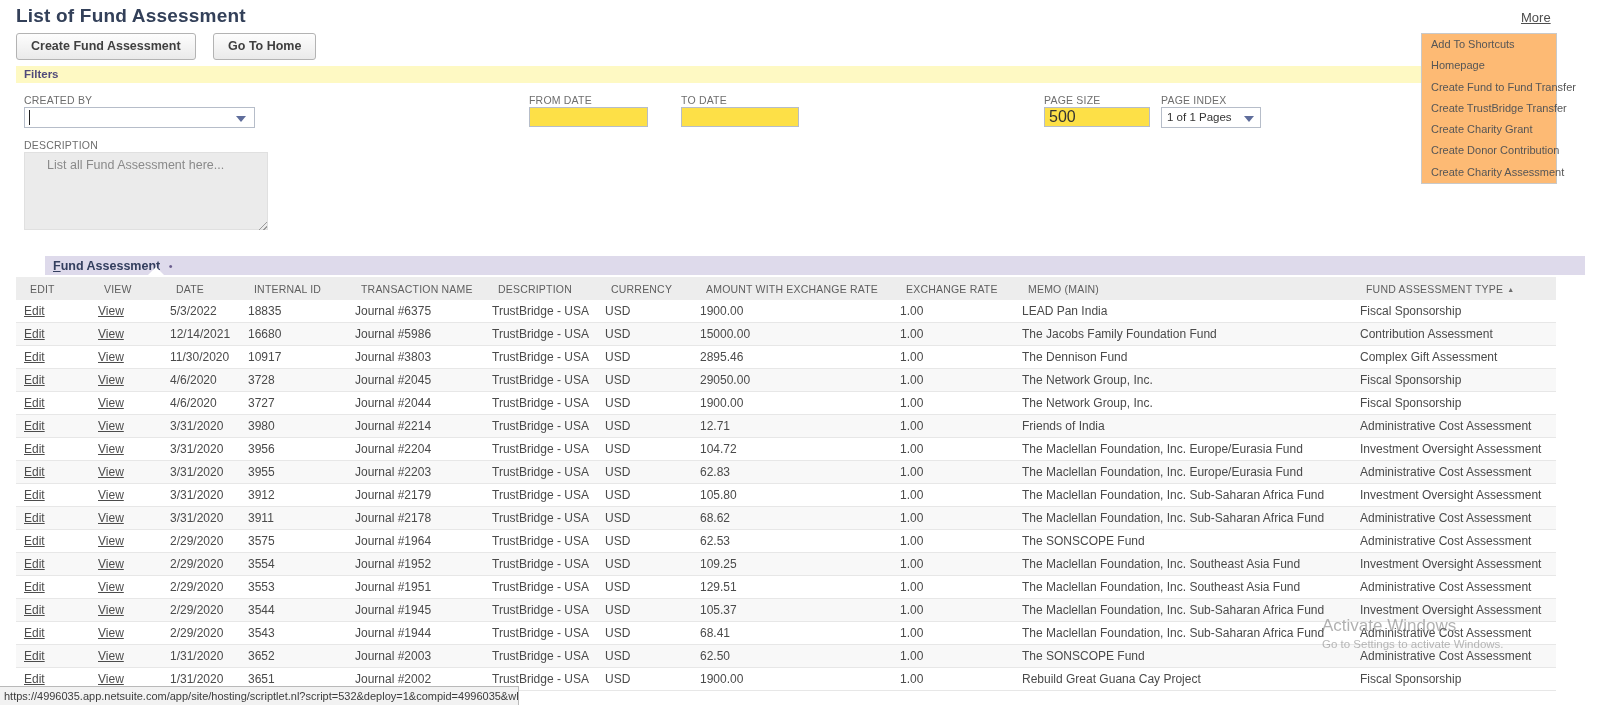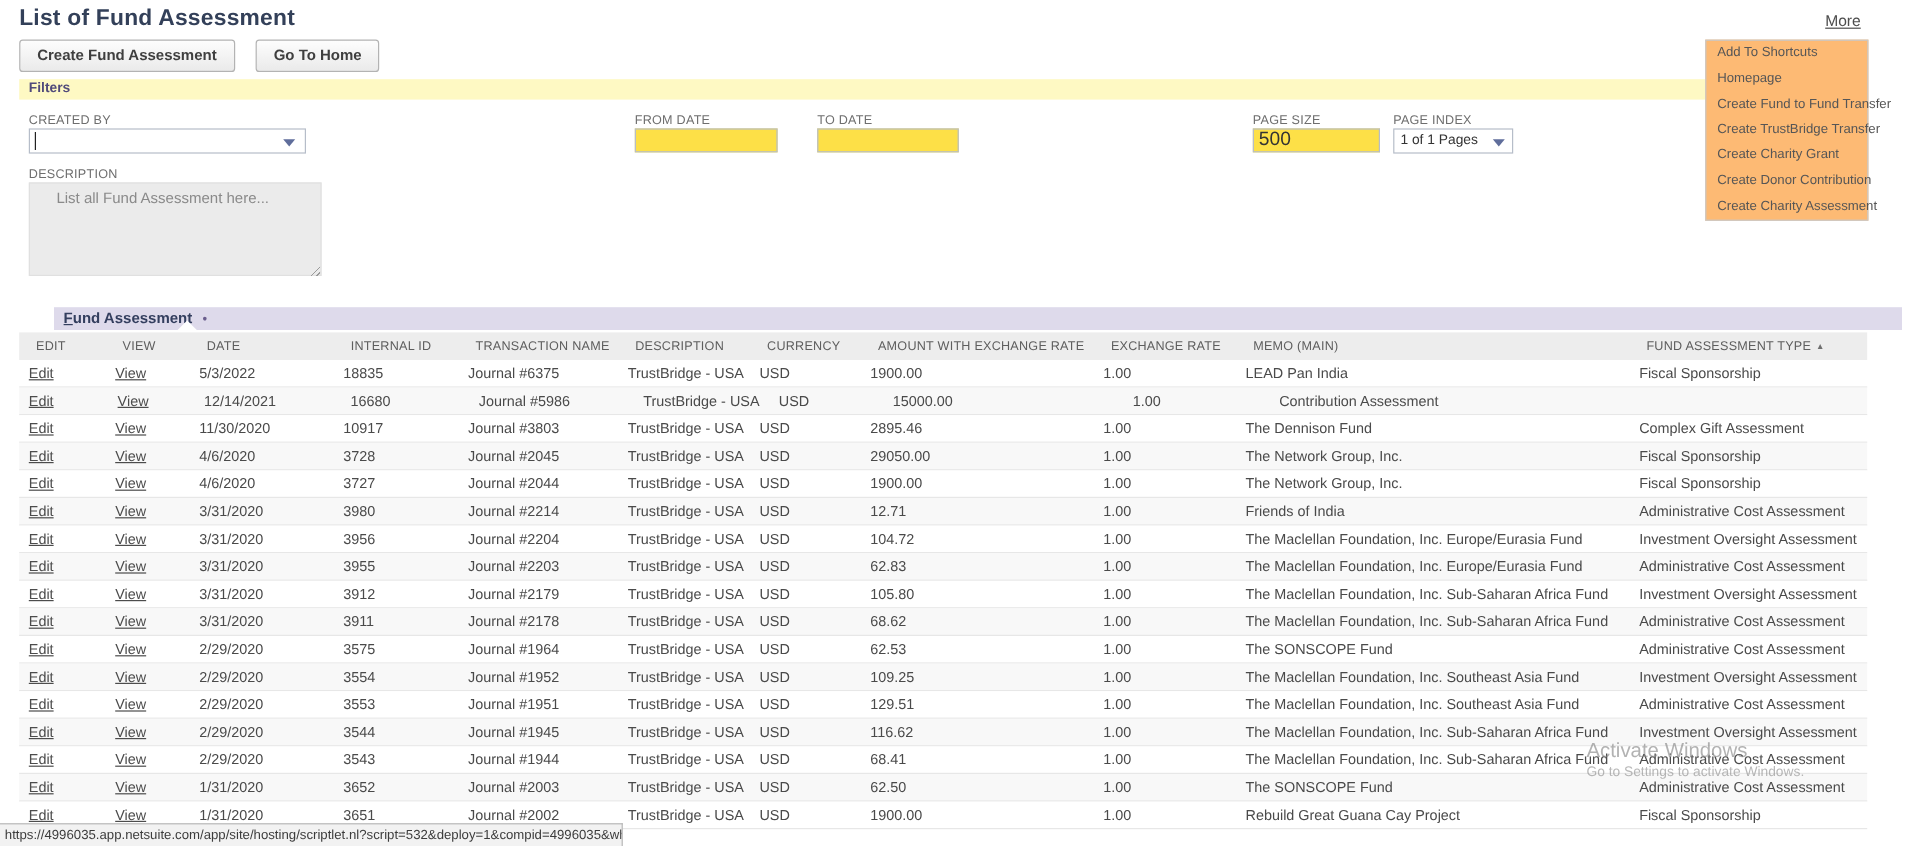--- a/index.html
+++ b/index.html
@@ -57,21 +57,21 @@
     border-right:8px solid transparent; border-bottom:8px solid #fff; z-index:5; }
 
   #grid { left:16px; top:277px; width:1540px; }
   .t-head { display:flex; height:23px; background:#ededed; }
   .t-head .cell { font-size:10.5px; color:#5e5e5e; letter-spacing:.2px; padding-top:6px; padding-left:14px; white-space:nowrap; overflow:hidden; }
   .t-head .cell.first { padding-left:14px; }
   .sort-arrow { font-size:7px; color:#6e6e6e; margin-left:4px; vertical-align:1px; }
   .t-row { display:flex; height:23px; border-bottom:1px solid #e7e7e7; background:#fff; }
   .t-row.alt { background:#f8f8f8; }
   .t-row .cell { font-size:12px; color:#4a4a4a; padding-top:4px; padding-left:8px; white-space:nowrap; overflow:hidden; }
-  .cell.c0 { width:74px; } .cell.c1 { width:72px; } .cell.c2 { width:78px; } .cell.c3 { width:107px;margin-left:44px; }
+  .cell.c0 { width:74px; } .cell.c1 { width:72px; } .cell.c2 { width:78px; } .cell.c3 { width:107px; }
   .cell.c4 { width:137px; } .cell.c5 { width:113px; } .cell.c6 { width:95px; } .cell.c7 { width:200px; }
   .cell.c8 { width:122px; } .cell.c9 { width:338px; } .cell.c10 { width:204px; }
   .row-link { color:#4c4c4c; text-decoration:underline; cursor:pointer; }
 
   
   #watermark { left:1322px; top:616px; z-index:40; pointer-events:none; }
   #watermark .w1 { font-size:17px; color:rgba(130,130,130,.62); }
   #watermark .w2 { font-size:11.5px; color:rgba(140,140,140,.62); margin-top:2px; }
 
   
@@ -166,20 +166,21 @@
       <div class="t-row alt">
         <div class="cell c0"><a class="row-link">Edit</a></div>
         <div class="cell c1"><a class="row-link">View</a></div>
         <div class="cell c2"><span>12/14/2021</span></div>
         <div class="cell c3"><span>16680</span></div>
         <div class="cell c4"><span>Journal #5986</span></div>
         <div class="cell c5"><span>TrustBridge - USA</span></div>
         <div class="cell c6"><span>USD</span></div>
         <div class="cell c7"><span>15000.00</span></div>
         <div class="cell c8"><span>1.00</span></div>
+        <div class="cell c9"><span>The Jacobs Family Foundation Fund</span></div>
         <div class="cell c10"><span>Contribution Assessment</span></div>
       </div>
       <div class="t-row">
         <div class="cell c0"><a class="row-link">Edit</a></div>
         <div class="cell c1"><a class="row-link">View</a></div>
         <div class="cell c2"><span>11/30/2020</span></div>
         <div class="cell c3"><span>10917</span></div>
         <div class="cell c4"><span>Journal #3803</span></div>
         <div class="cell c5"><span>TrustBridge - USA</span></div>
         <div class="cell c6"><span>USD</span></div>
@@ -319,21 +320,21 @@
         <div class="cell c10"><span>Administrative Cost Assessment</span></div>
       </div>
       <div class="t-row alt">
         <div class="cell c0"><a class="row-link">Edit</a></div>
         <div class="cell c1"><a class="row-link">View</a></div>
         <div class="cell c2"><span>2/29/2020</span></div>
         <div class="cell c3"><span>3544</span></div>
         <div class="cell c4"><span>Journal #1945</span></div>
         <div class="cell c5"><span>TrustBridge - USA</span></div>
         <div class="cell c6"><span>USD</span></div>
-        <div class="cell c7"><span>116.62</span></div>
+        <div class="cell c7"><span>105.37</span></div>
         <div class="cell c8"><span>1.00</span></div>
         <div class="cell c9"><span>The Maclellan Foundation, Inc. Sub-Saharan Africa Fund</span></div>
         <div class="cell c10"><span>Investment Oversight Assessment</span></div>
       </div>
       <div class="t-row">
         <div class="cell c0"><a class="row-link">Edit</a></div>
         <div class="cell c1"><a class="row-link">View</a></div>
         <div class="cell c2"><span>2/29/2020</span></div>
         <div class="cell c3"><span>3543</span></div>
         <div class="cell c4"><span>Journal #1944</span></div>

